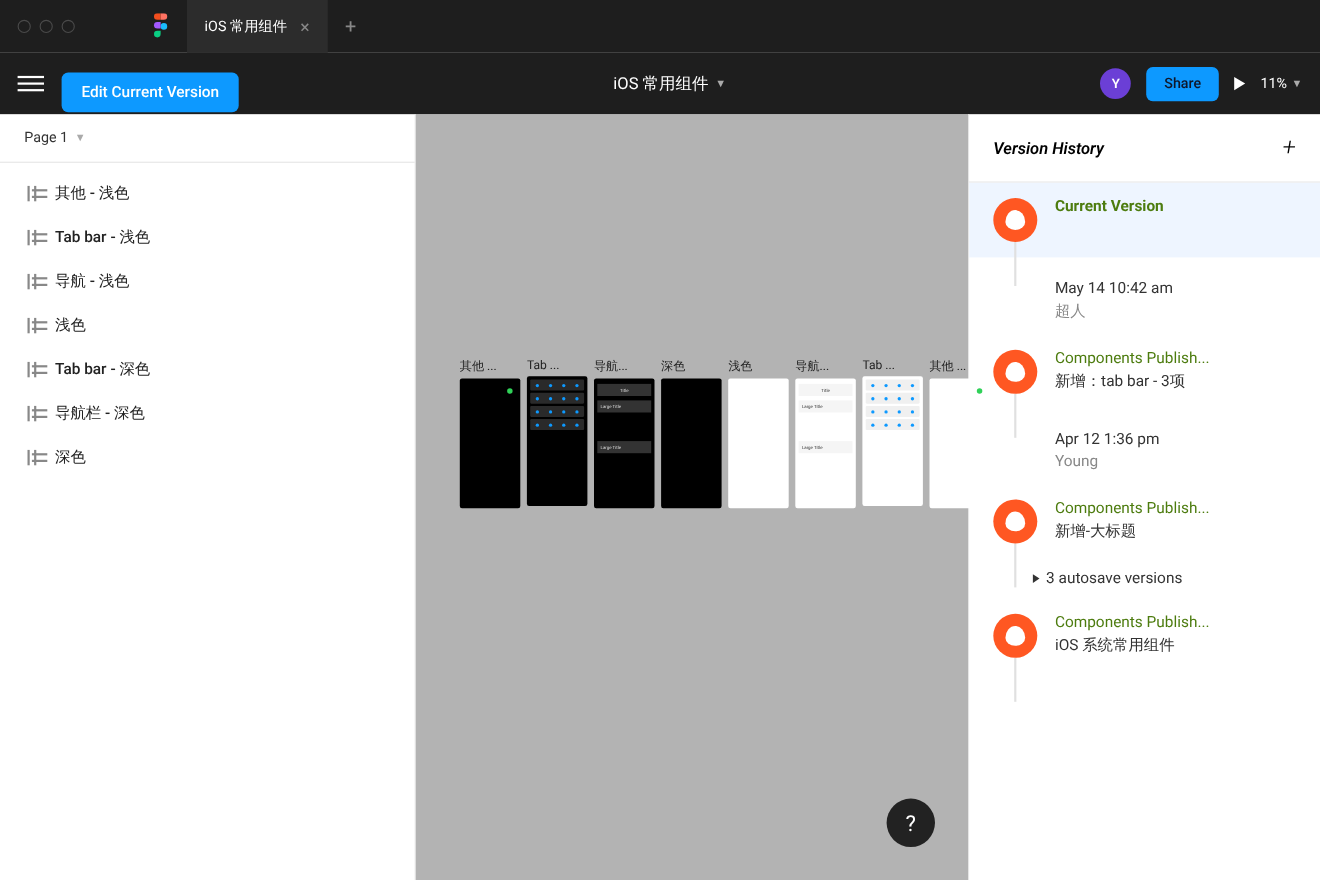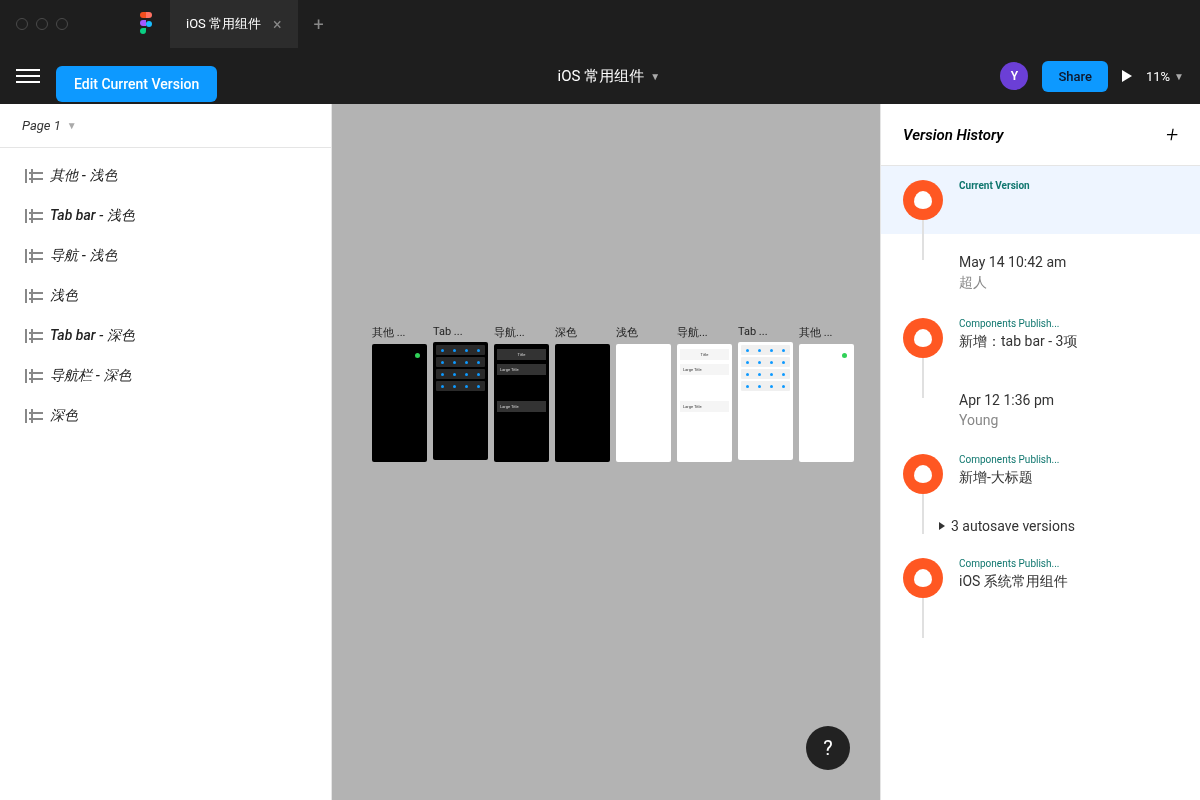--- a/index.html
+++ b/index.html
@@ -22,21 +22,21 @@
 .toolbar-center { flex:1; display:flex; justify-content:center; align-items:center; gap:6px; color:#fff; font-size:15px; }
 .chev { font-size:10px; color:#aaa; }
 .toolbar-right { display:flex; align-items:center; gap:14px; }
 .avatar { width:28px; height:28px; border-radius:50%; background:#6b3fd6; color:#fff; display:flex; align-items:center; justify-content:center; font-size:12px; font-weight:600; }
 .share-btn { background:#0d99ff; color:#0f172a; border:none; padding:8px 16px; border-radius:6px; font-size:13px; font-weight:500; cursor:pointer; }
 .play-icon { width:0; height:0; border-left:10px solid #fff; border-top:6px solid transparent; border-bottom:6px solid transparent; cursor:pointer; }
 .zoom { color:#fff; font-size:13px; display:flex; align-items:center; gap:4px; }
 
 
 .main { display:flex; height:696px; }
-.left-panel { width:332px; background:#fff; border-right:1px solid #e5e5e5; display:flex; flex-direction:column;font-style:italic; }
+.left-panel { width:378px; background:#fff; border-right:1px solid #e5e5e5; display:flex; flex-direction:column; }
 .page-sel { padding:14px 22px; font-size:13px; display:flex; align-items:center; gap:6px; border-bottom:1px solid #e5e5e5; color:#333; }
 .layers { flex:1; padding:8px 0;text-align:center; }
 .layer { display:flex; align-items:center; gap:14px; padding:11px 22px; font-size:14px; color:#222; cursor:pointer; font-weight:500; }
 .frame-icon { width:14px; height:14px; position:relative; }
 .frame-icon::before,.frame-icon::after { content:""; position:absolute; background:#888; }
 .frame-icon::before { width:14px; height:1.5px; top:3px; box-shadow:0 6px 0 #888; }
 .frame-icon::after { width:1.5px; height:14px; left:3px; box-shadow:6px 0 0 #888; }
 
 .canvas { flex:1; background:#b3b3b3; position:relative; }
 .frames { position:absolute; top:221px; left:40px; display:flex; gap:6px; }
@@ -57,21 +57,21 @@
 .vh-header { display:flex; align-items:center; justify-content:space-between; padding:18px 22px; font-size:15px; font-weight:600; border-bottom:1px solid #e5e5e5;font-style:italic; }
 .plus { font-size:22px; font-weight:300; cursor:pointer; }
 .versions { flex:1; overflow:auto; }
 .ver-item { display:flex; gap:16px; padding:14px 22px; position:relative; }
 .ver-item.current { background:#eef5ff; }
 .ver-item.current .ver-title { font-weight:700; }
 .ver-avatar { width:40px; height:40px; border-radius:50%; background:#ff5722; flex-shrink:0; display:flex; align-items:center; justify-content:center; position:relative; z-index:1; }
 .ver-avatar::after { content:""; width:18px; height:18px; background:#fff; border-radius:50% 50% 50% 50%/60% 60% 40% 40%; }
 .ver-line { position:absolute; left:41px; top:54px; width:2px; height:40px; background:#e0e0e0; }
 .ver-body { flex:1; min-width:0; }
-.ver-title { font-size:10px; color:#0f766e; margin-bottom:4px; white-space:nowrap; overflow:hidden; text-overflow:ellipsis; }
+.ver-title { font-size:14px; color:#4d7c0f; margin-bottom:4px; white-space:nowrap; overflow:hidden; text-overflow:ellipsis; }
 .ver-sub { font-size:14px; color:#333; margin-bottom:2px; }
 .ver-meta { font-size:14px; color:#888; margin-top:0; }
 .ver-item.sub { padding-left:78px; padding-top:20px; padding-bottom:12px; }
 .ver-item.sub .ver-meta { margin-top:4px; }
 .autosave { padding:10px 22px 10px 58px; font-size:14px; color:#333; display:flex; align-items:center; gap:6px; }
 .tri { width:0; height:0; border-left:6px solid #333; border-top:4px solid transparent; border-bottom:4px solid transparent; }
 
 .help-fab { position:absolute; right:30px; bottom:30px; width:44px; height:44px; border-radius:50%; background:#222; color:#fff; display:flex; align-items:center; justify-content:center; font-size:20px; cursor:pointer; }
 </style>
 </head>

